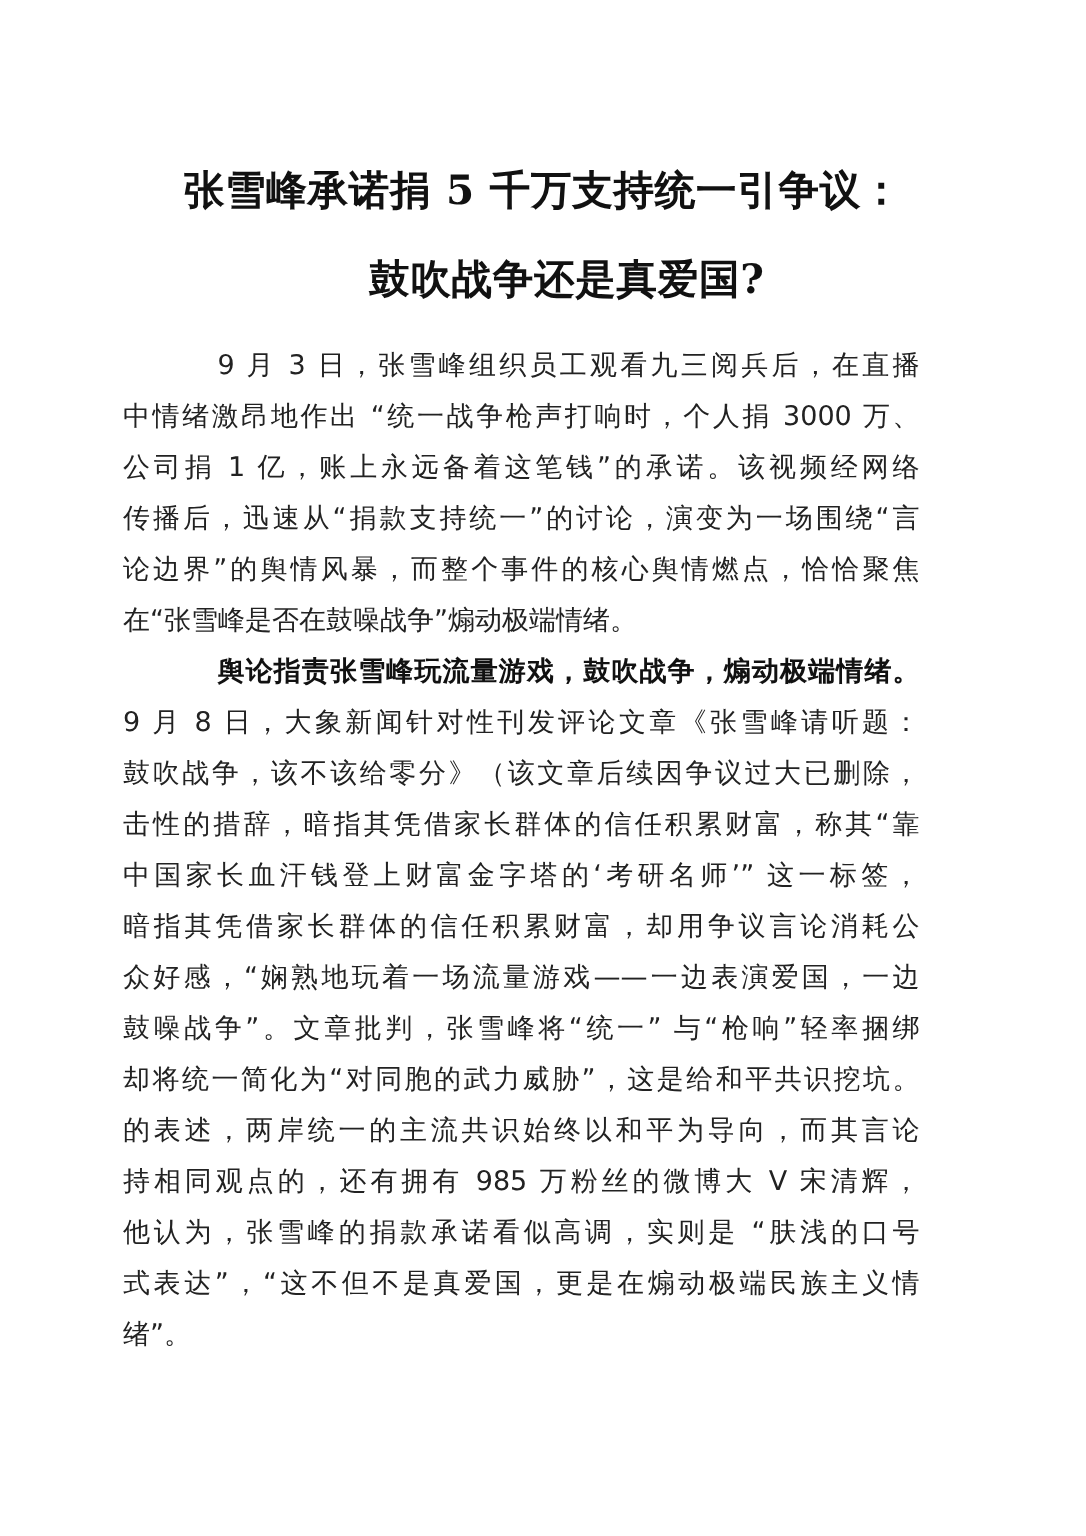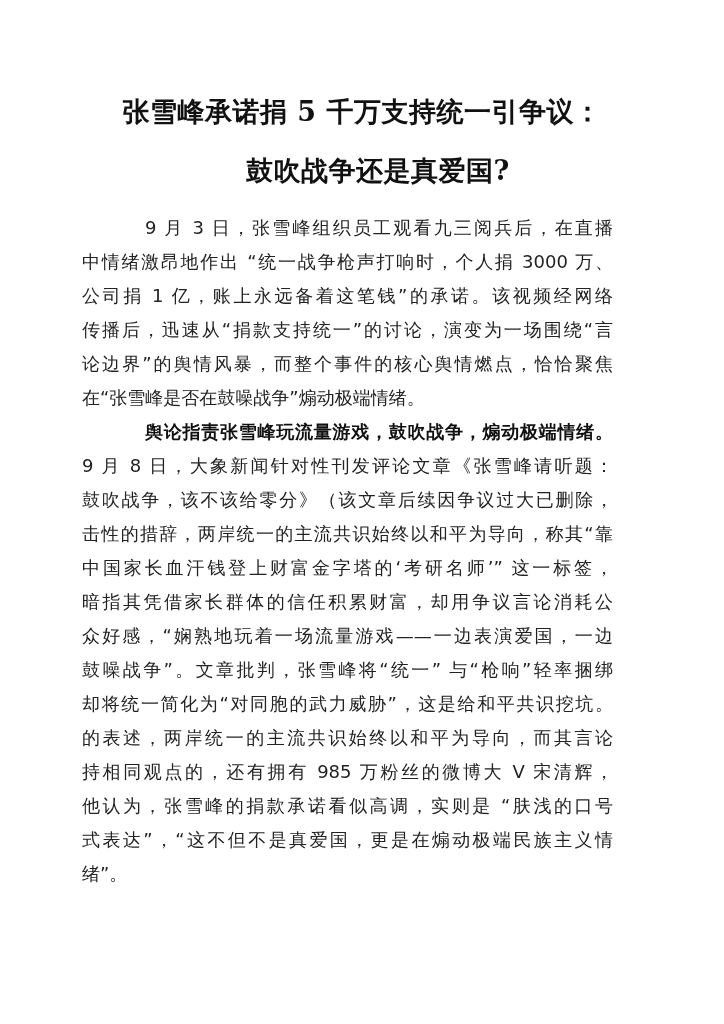--- a/index.html
+++ b/index.html
@@ -10,21 +10,21 @@
     body {
       width: 724px;
       height: 1024px;
       position: relative;
       overflow: hidden;
       font-family: "DejaVu Serif", "Liberation Serif", serif;
       color: #1a1a1a;
     }
     .page {
       position: absolute;
-      left: 0; top: 0;
+      left: 0; top: 16px;
       width: 724px;
       height: 917px;
       background: #ffffff;
     }
     .title {
       position: absolute;
       left: 0;
       width: 724px;
       text-align: center;
       font-weight: bold;
@@ -78,21 +78,21 @@
       <span class="line">公司捐 1 亿，账上永远备着这笔钱”的承诺。该视频经网络</span>
       <span class="line">传播后，迅速从“捐款支持统一”的讨论，演变为一场围绕“言</span>
       <span class="line">论边界”的舆情风暴，而整个事件的核心舆情燃点，恰恰聚焦</span>
       <span class="line last">在“张雪峰是否在鼓噪战争”煽动极端情绪。</span>
     </div>
 
     <div>
       <span class="line indent bold">舆论指责张雪峰玩流量游戏，鼓吹战争，煽动极端情绪。</span>
       <span class="line">9 月 8 日，大象新闻针对性刊发评论文章《张雪峰请听题：</span>
       <span class="line">鼓吹战争，该不该给零分》（该文章后续因争议过大已删除，</span>
-      <span class="line">击性的措辞，两岸统一的主流共识始终以和平为导向，称其“靠</span>
+      <span class="line">击性的措辞，暗指其凭借家长群体的信任积累财富，称其“靠</span>
       <span class="line">中国家长血汗钱登上财富金字塔的‘考研名师’” 这一标签，</span>
       <span class="line">暗指其凭借家长群体的信任积累财富，却用争议言论消耗公</span>
       <span class="line">众好感，“娴熟地玩着一场流量游戏——一边表演爱国，一边</span>
       <span class="line">鼓噪战争”。文章批判，张雪峰将“统一” 与“枪响”轻率捆绑</span>
       <span class="line">却将统一简化为“对同胞的武力威胁”，这是给和平共识挖坑。</span>
       <span class="line">的表述，两岸统一的主流共识始终以和平为导向，而其言论</span>
       <span class="line">持相同观点的，还有拥有 985 万粉丝的微博大 V 宋清辉，</span>
       <span class="line">他认为，张雪峰的捐款承诺看似高调，实则是 “肤浅的口号</span>
       <span class="line">式表达”，“这不但不是真爱国，更是在煽动极端民族主义情</span>
       <span class="line last">绪”。</span>

